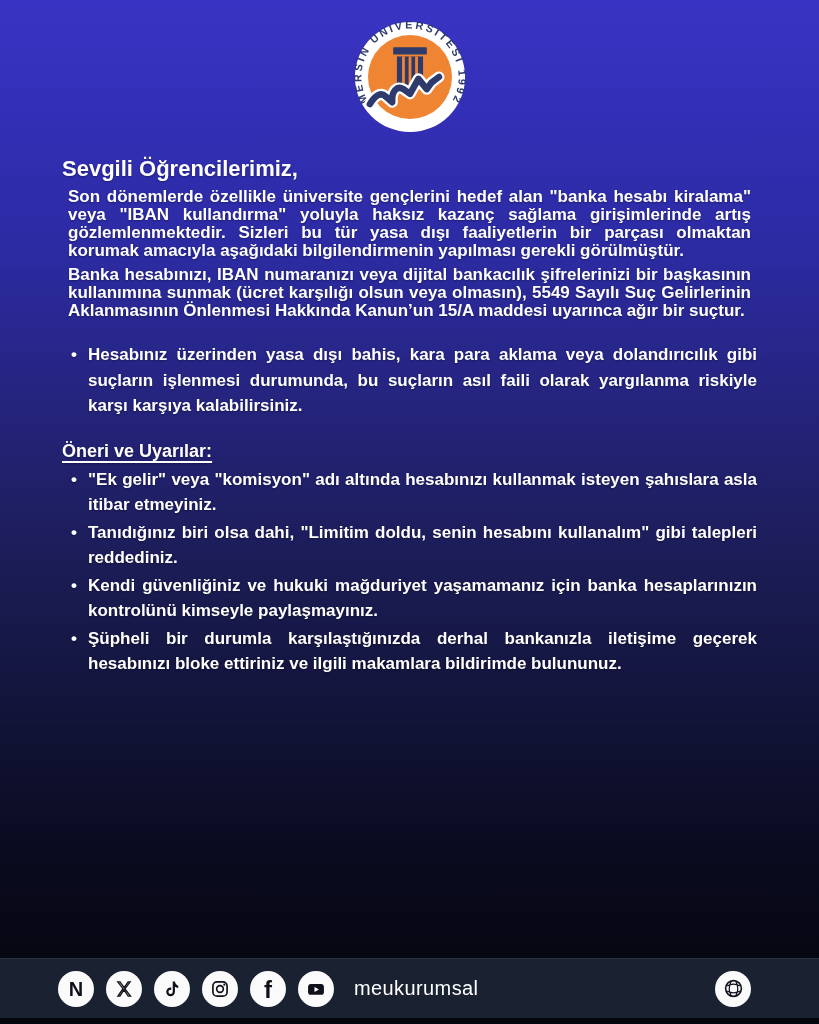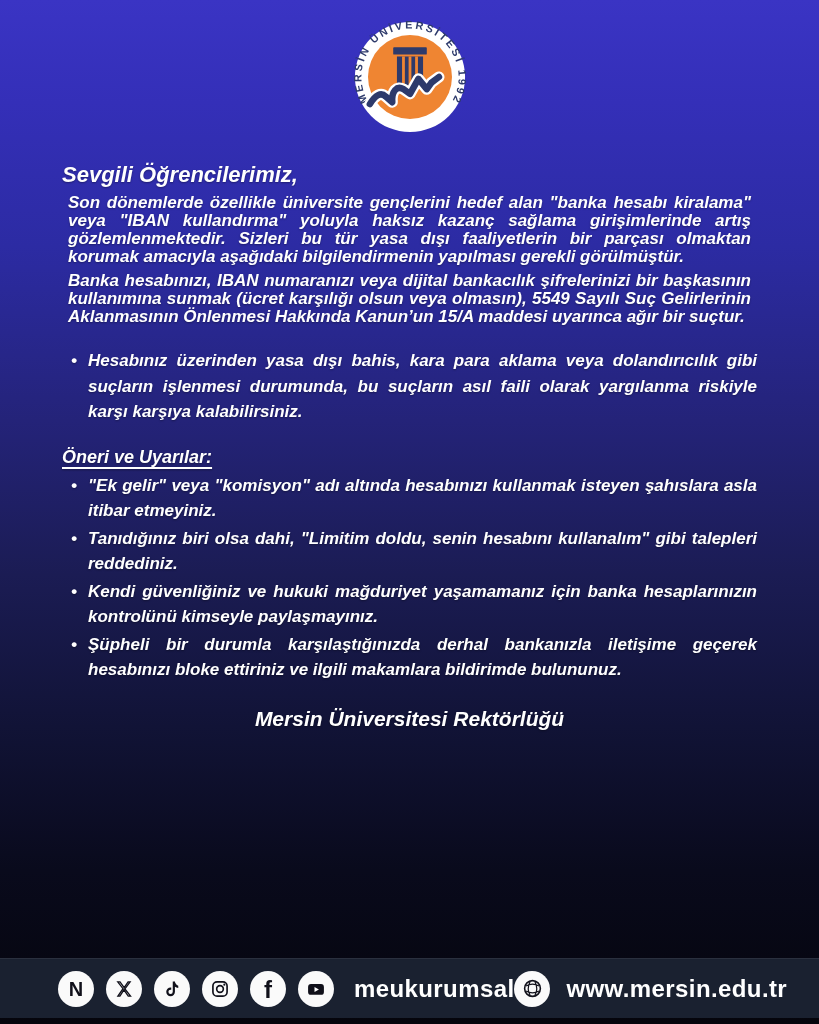--- a/index.html
+++ b/index.html
@@ -13,23 +13,22 @@
       #3a34c4 0%, #342fb8 10%, #2c2ba3 24%, #242379 41%,
       #1b1c54 56%, #111336 71%, #090a1c 85%, #05050c 100%);
     color:#ffffff;
   }
 
   
   .logo-wrap { position:absolute; top:21px; left:50%; transform:translateX(-50%); }
 
   
   .content {
-    position:absolute; top:162px; left:62px; width:695px;
+    position:absolute; top:156px; left:62px; width:695px;
     text-shadow:0 1px 2px rgba(0,0,0,0.35);
-    font-style:italic;
   }
   .greeting { font-size:22px; font-weight:700; margin:0 0 5px 0; }
   .para {
     font-size:17px; font-weight:700; line-height:18px;
     text-align:justify; margin:6px;
   }
   .section { margin-top:22px; }
   .section-heading {
     font-size:18px; font-weight:700; margin:0 0 5px 0;
     text-decoration:underline;
@@ -64,21 +63,21 @@
     background:#fafafa; margin-right:12px;
     display:flex; align-items:center; justify-content:center;
     flex:0 0 auto;
   }
   .site-group .icon-circle { margin-right:16px; }
   .glyph-letter {
     font-weight:800; font-size:20px; color:#10101a; line-height:1;
     font-family:"Liberation Sans", sans-serif;
   }
   .handle, .website {
-    font-size:24px; font-weight:700; color:#ffffff;
+    font-size:20px; font-weight:400; color:#ffffff;
     letter-spacing:0.4px; margin-left:8px;
   }
   .website { margin-left:0; }
 </style>
 </head>
 <body>
 
 <div class="page">
 
   <div class="logo-wrap">
@@ -123,21 +122,20 @@
     <div class="section">
       <p class="section-heading">Öneri ve Uyarılar:</p>
       <ul class="bullets">
         <li>"Ek gelir" veya "komisyon" adı altında hesabınızı kullanmak isteyen şahıslara asla itibar etmeyiniz.</li>
         <li>Tanıdığınız biri olsa dahi, "Limitim doldu, senin hesabını kullanalım" gibi talepleri reddediniz.</li>
         <li>Kendi güvenliğiniz ve hukuki mağduriyet yaşamamanız için banka hesaplarınızın kontrolünü kimseyle paylaşmayınız.</li>
         <li>Şüpheli bir durumla karşılaştığınızda derhal bankanızla iletişime geçerek hesabınızı bloke ettiriniz ve ilgili makamlara bildirimde bulununuz.</li>
       </ul>
     </div>
 
-    <p class="signature">Mersin Üniversitesi Rektörlüğü</p>
   </div>
 
   <div class="footer-bar">
 
     <div class="social-group">
       <span class="icon-circle">
         <span class="glyph-letter">N</span>
       </span>
       <span class="icon-circle">
         <svg width="20" height="20" viewBox="0 0 24 24">
@@ -168,17 +166,16 @@
       <span class="handle">meukurumsal</span>
     </div>
 
     <div class="site-group">
       <span class="icon-circle">
         <svg width="21" height="21" viewBox="0 0 24 24">
           <circle cx="12" cy="12" r="9" fill="none" stroke="#10101a" stroke-width="1.8"></circle>
           <path d="M4.6,9.2 C9,6.6 15,6.6 19.4,9.2 M4.6,14.8 C9,17.4 15,17.4 19.4,14.8 M9.3,3.9 C6.6,9 6.6,15 9.3,20.1 M14.7,3.9 C17.4,9 17.4,15 14.7,20.1" fill="none" stroke="#10101a" stroke-width="1.4"></path>
         </svg>
       </span>
-      <span class="website">www.mersin.edu.tr</span>
     </div>
 
   </div>
 </div>
 
 </body></html>

